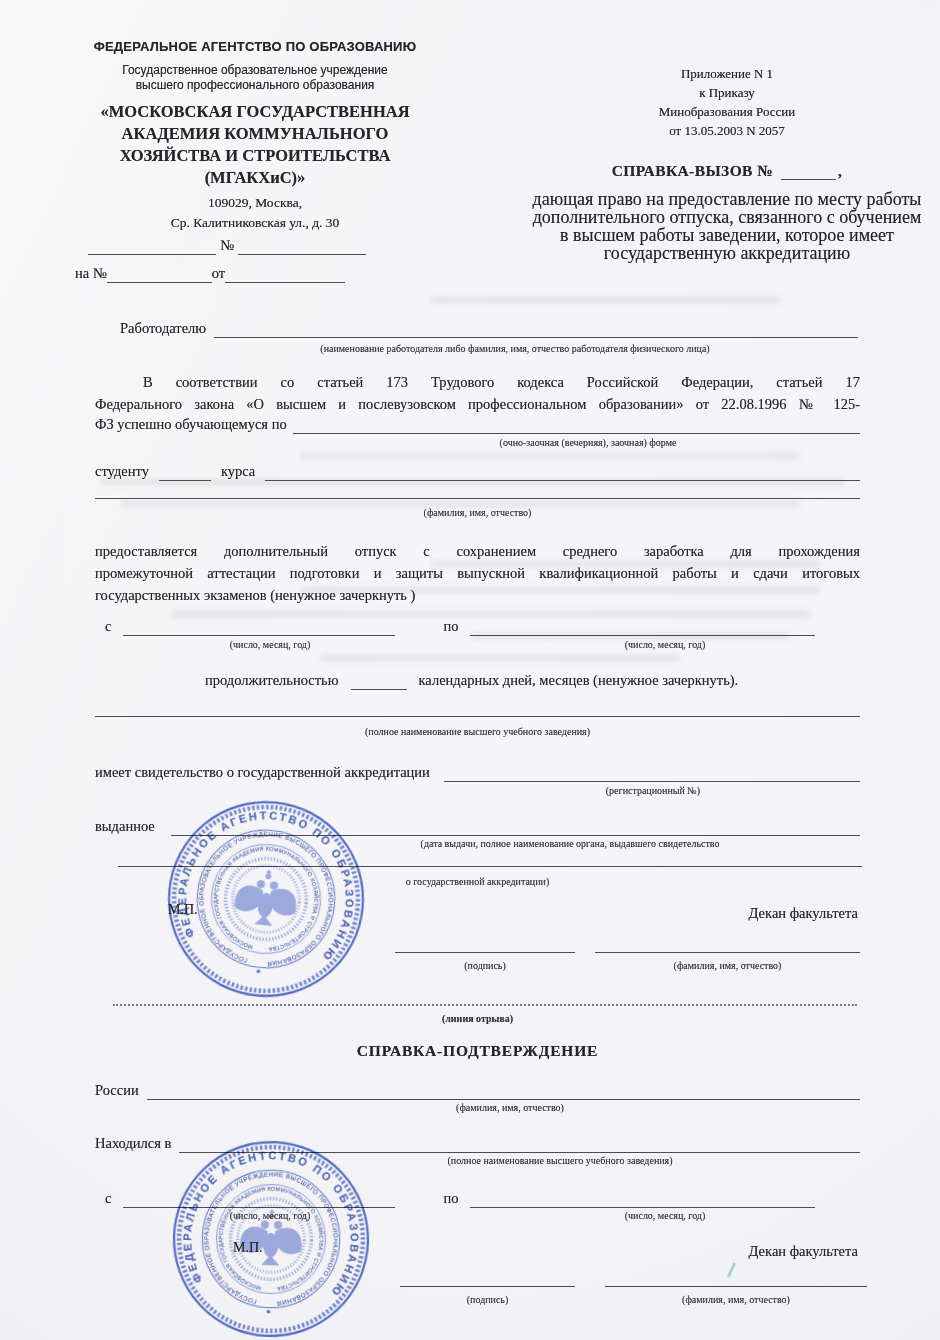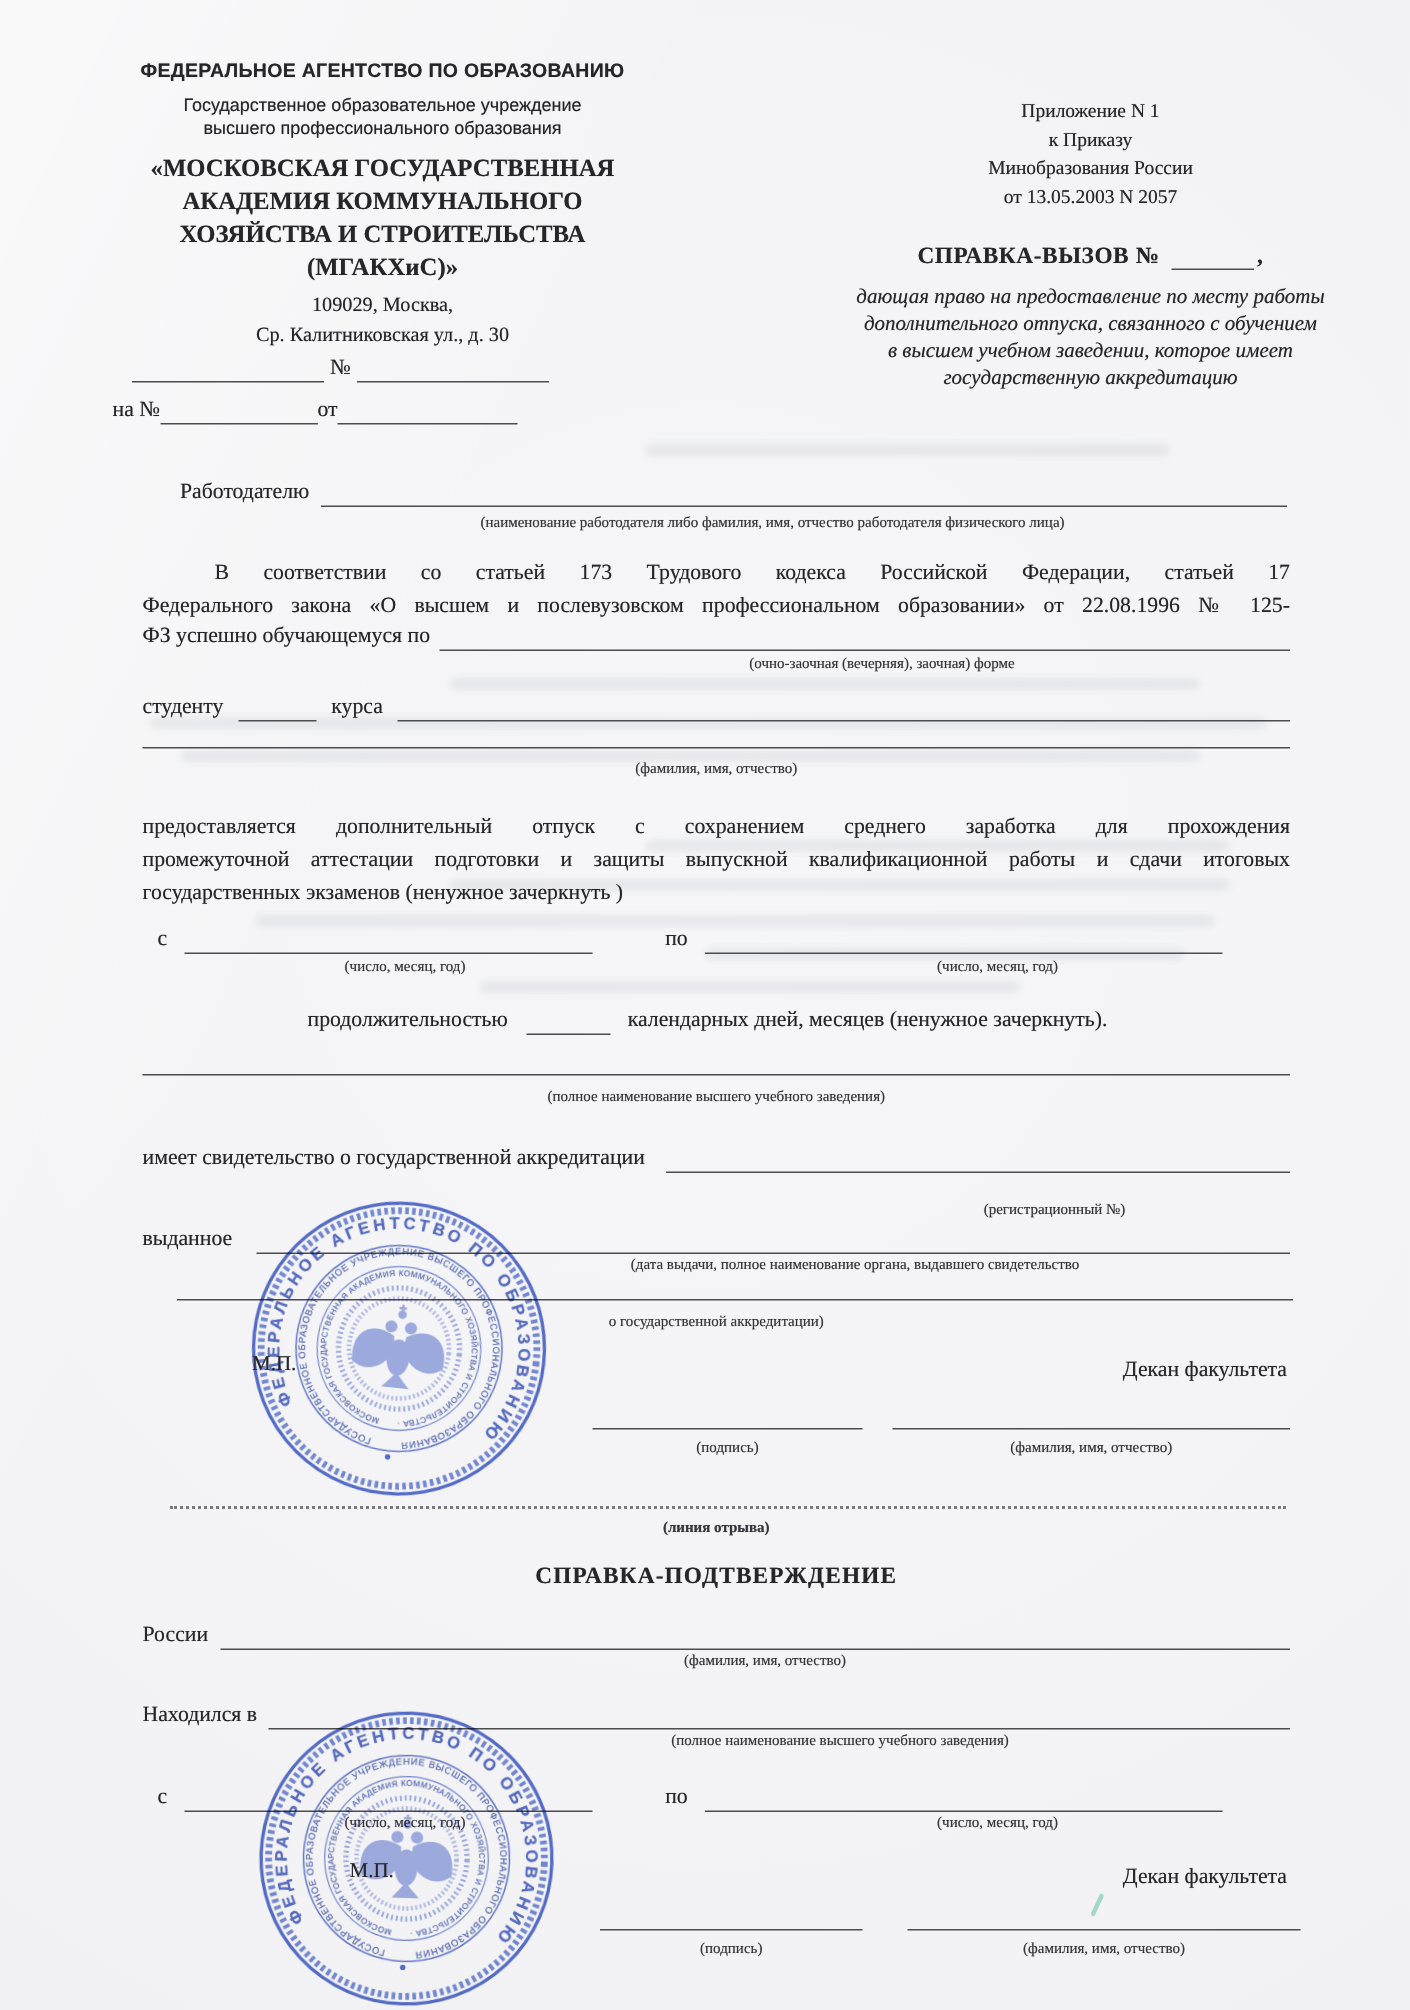--- a/index.html
+++ b/index.html
@@ -30,21 +30,21 @@
   .stamp{position:absolute;color:#3f5cc8;mix-blend-mode:multiply;opacity:.88;}
   .stamp text{fill:currentColor;}
   .mp{font-size:14px;z-index:6;}
   .greenmark{width:3px;height:16px;background:#8fd0c0;border-radius:2px;transform:rotate(25deg);opacity:.8;}
   .hl-agency{font-size:13px;line-height:18px;letter-spacing:.2px;}
   .hl-org{font-size:12px;line-height:15px;}
   .hl-acad{font-size:16.5px;line-height:22px;}
   .hl-addr{font-size:13.5px;line-height:20px;}
   .hr-annex{font-size:13px;line-height:19px;}
   .hr-title{font-size:15.5px;letter-spacing:.4px;}
-  .hr-sub{font-size:14px;line-height:18px;font-style:italic;}
+  .hr-sub{font-size:18px;line-height:18px;}
   .conf-title{font-size:15.5px;letter-spacing:.8px;}
 </style>
 </head>
 <body>
 
 <div class="page">
 
   <div class="abs gline" style="left:430px;top:296px;width:350px;"></div>
   <div class="abs gline" style="left:300px;top:452px;width:500px;"></div>
   <div class="abs gline" style="left:100px;top:478px;width:745px;"></div>
@@ -85,21 +85,21 @@
     <div class="hr-annex">от 13.05.2003 N 2057</div>
   </div>
   <div class="abs fr" style="left:537px;top:160px;width:380px;height:20px;justify-content:center;">
     <span class="b hr-title lbl">СПРАВКА-ВЫЗОВ №</span>
     <span class="ulw" style="width:55px;margin:0 2px 0 8px;"></span>
     <span class="b hr-title lbl">,</span>
   </div>
   <div class="abs c" style="left:530px;top:190px;width:394px;">
     <div class="hr-sub">дающая право на предоставление по месту работы</div>
     <div class="hr-sub">дополнительного отпуска, связанного с обучением</div>
-    <div class="hr-sub">в высшем учебном заведении, которое имеет</div>
+    <div class="hr-sub">в высшем работы заведении, которое имеет</div>
     <div class="hr-sub">государственную аккредитацию</div>
   </div>
 
   <div class="abs fr body-txt" style="left:120px;top:318px;width:738px;height:20px;">
     <span class="lbl" style="margin-right:8px;">Работодателю</span>
     <span class="grow"></span>
   </div>
   <div class="abs c cap" style="left:170px;top:343px;width:690px;">(наименование работодателя либо фамилия, имя, отчество работодателя физического лица)</div>
 
   <div class="abs body-txt just" style="left:95px;top:371px;width:765px;text-indent:48px;">В соответствии со статьей 173 Трудового кодекса Российской Федерации, статьей 17</div>
@@ -138,21 +138,21 @@
     <span class="lbl">календарных дней, месяцев (ненужное зачеркнуть).</span>
   </div>
 
   <div class="abs hr" style="left:95px;top:716px;width:765px;"></div>
   <div class="abs c cap" style="left:95px;top:726px;width:765px;">(полное наименование высшего учебного заведения)</div>
 
   <div class="abs fr body-txt" style="left:95px;top:762px;width:765px;height:20px;">
     <span class="lbl" style="margin-right:14px;">имеет свидетельство о государственной аккредитации</span>
     <span class="grow"></span>
   </div>
-  <div class="abs c cap" style="left:588px;top:785px;width:230px;margin-top:16px;">(регистрационный №)</div>
+  <div class="abs c cap" style="left:538px;top:785px;width:230px;">(регистрационный №)</div>
 
   <div class="abs fr body-txt" style="left:95px;top:816px;width:765px;height:20px;">
     <span class="lbl" style="margin-right:16px;">выданное</span>
     <span class="grow"></span>
   </div>
   <div class="abs c cap" style="left:250px;top:838px;width:640px;">(дата выдачи, полное наименование органа, выдавшего свидетельство</div>
 
   <div class="abs hr" style="left:118px;top:866px;width:744px;"></div>
   <div class="abs c cap" style="left:95px;top:876px;width:765px;">о государственной аккредитации)</div>
 

